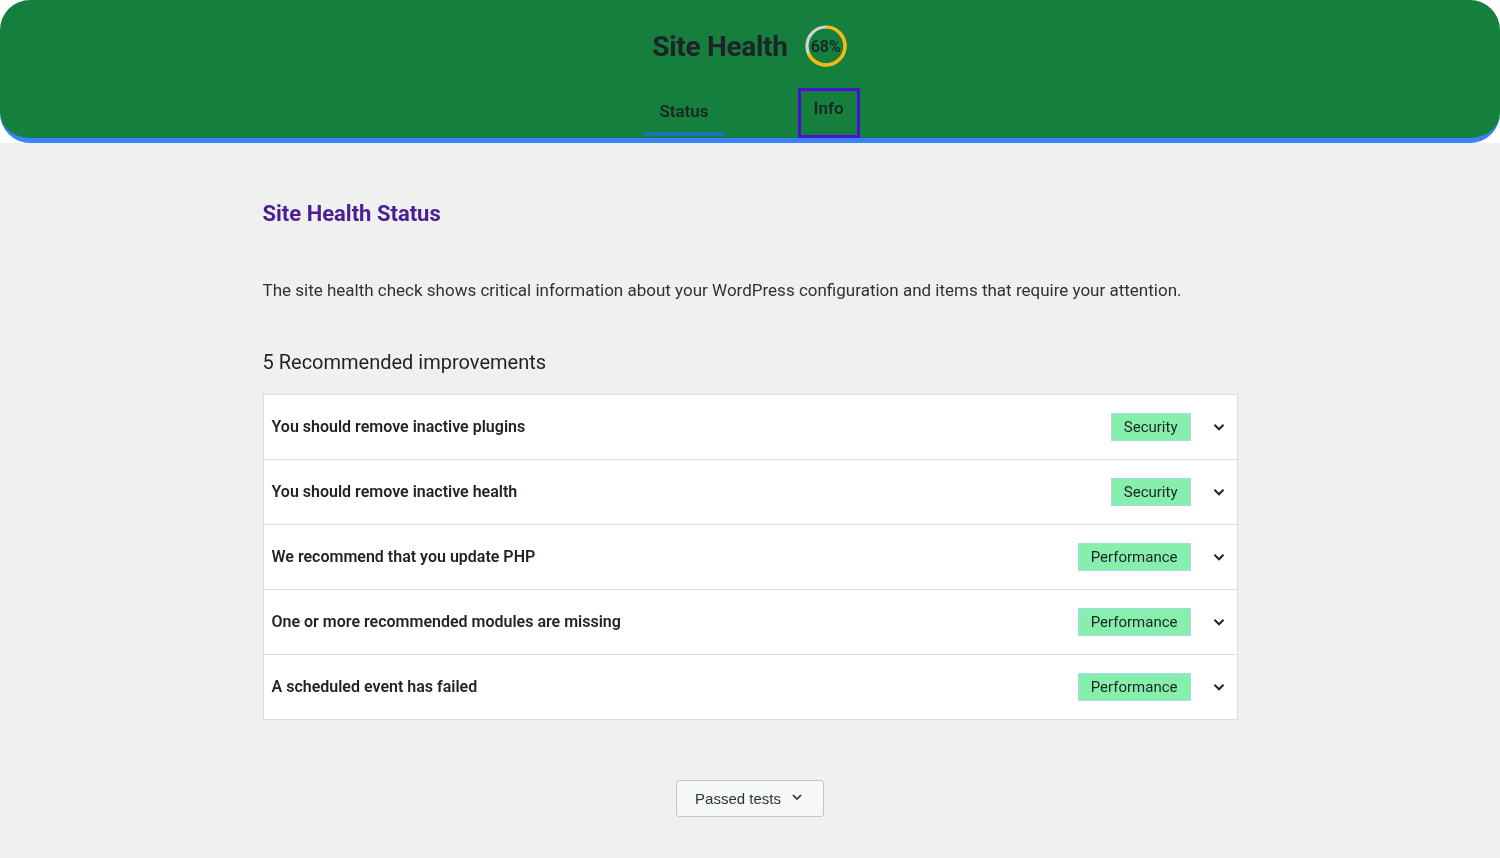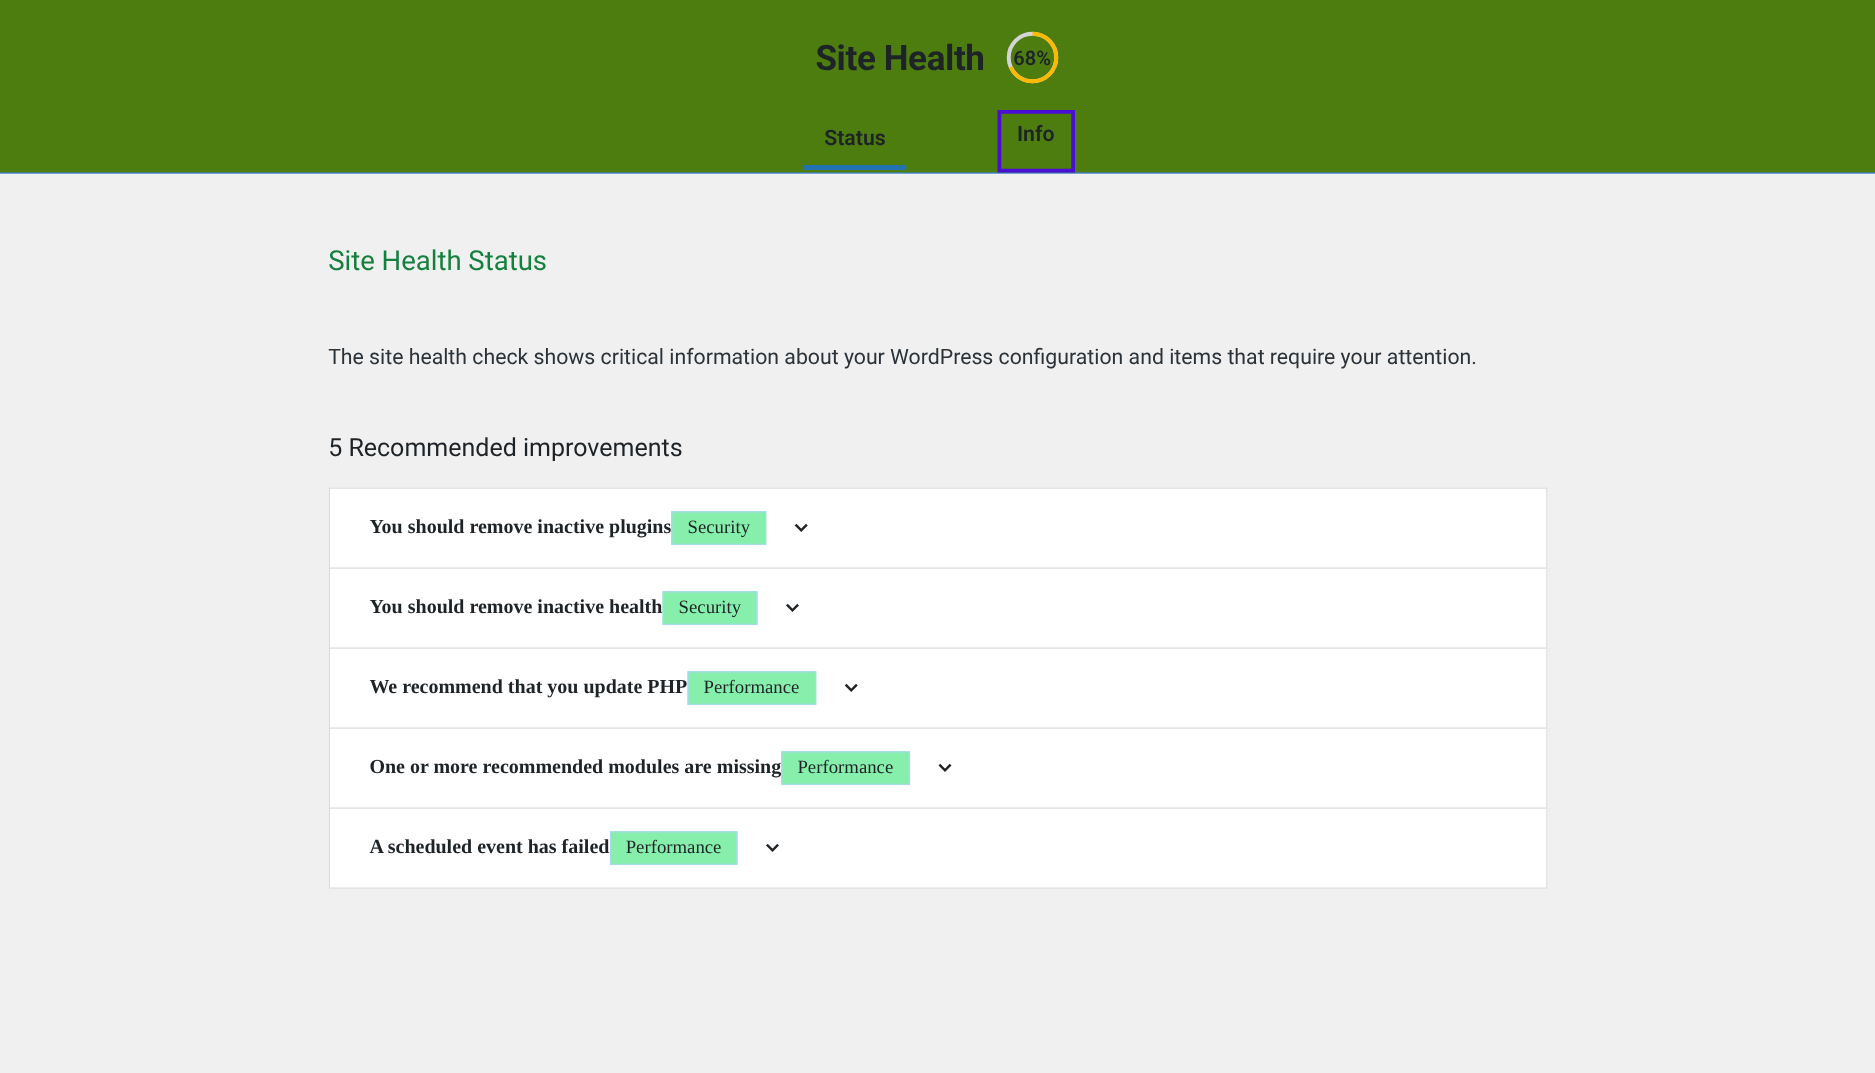--- a/index.html
+++ b/index.html
@@ -7,24 +7,25 @@
       margin: 0;
       padding: 0;
     }
     body {
       font-family: -apple-system, BlinkMacSystemFont, "Segoe UI", Roboto, Helvetica, Arial, sans-serif;
       color: #1d2327;
       background: #fff;
       width: 1500px;
     }
     .header-area {
-      background: #4d7c0f;
+      background: #15803d;
       width: 100%;
       padding-top: 24px;
-      border-bottom: 1px solid #3b82f6;
+      border-bottom: 5px solid #3b82f6;
+      border-radius: 30px;
     }
     .title-row {
       display: flex;
       align-items: center;
       justify-content: center;
       gap: 16px;
       padding-bottom: 20px;
     }
     .page-title {
       font-size: 28px;
@@ -88,22 +89,22 @@
       padding-top: 58px;
       padding-bottom: 60px;
       min-height: 720px;
     }
     .content {
       width: 975px;
       margin: 0 auto;
     }
     .section-title {
       font-size: 22px;
-      font-weight: 400;
-      color: #15803d;
+      font-weight: 700;
+      color: #4c1d95;
       margin-bottom: 52px;
     }
     .description {
       font-size: 17px;
       color: #2c3338;
       margin-bottom: 46px;
       line-height: 1.5;
     }
     .improvements-title {
       font-size: 20px;
@@ -111,24 +112,24 @@
       color: #1d2327;
       margin-bottom: 20px;
     }
     .accordion {
       background: #fff;
       border: 1px solid #dcdcde;
     }
     .accordion-item {
       display: flex;
       align-items: center;
-      padding: 18px 32px;
+      justify-content: space-between;
+      padding: 18px 8px;
       border-bottom: 1px solid #dcdcde;
       cursor: pointer;
-      font-family: Liberation Serif, serif;
     }
     .accordion-item:last-child {
       border-bottom: none;
     }
     .item-left {
       font-size: 16px;
       font-weight: 600;
       color: #1d2327;
     }
     .item-right {
@@ -246,14 +247,24 @@
           <span class="badge">Performance</span>
           <span class="chevron">
             <svg width="18" height="18" viewBox="0 0 24 24" fill="none" stroke="currentColor" stroke-width="2.6">
                 <polyline points="6 9 12 15 18 9"></polyline>
               </svg>
           </span>
         </div>
       </div>
     </div>
 
+    <div class="passed-row">
+      <button class="passed-button">
+        <span>Passed tests</span>
+        <span>
+          <svg width="16" height="16" viewBox="0 0 24 24" fill="none" stroke="currentColor" stroke-width="2.6">
+              <polyline points="6 9 12 15 18 9"></polyline>
+            </svg>
+        </span>
+      </button>
+    </div>
   </div>
 </div>
 
 </body></html>

